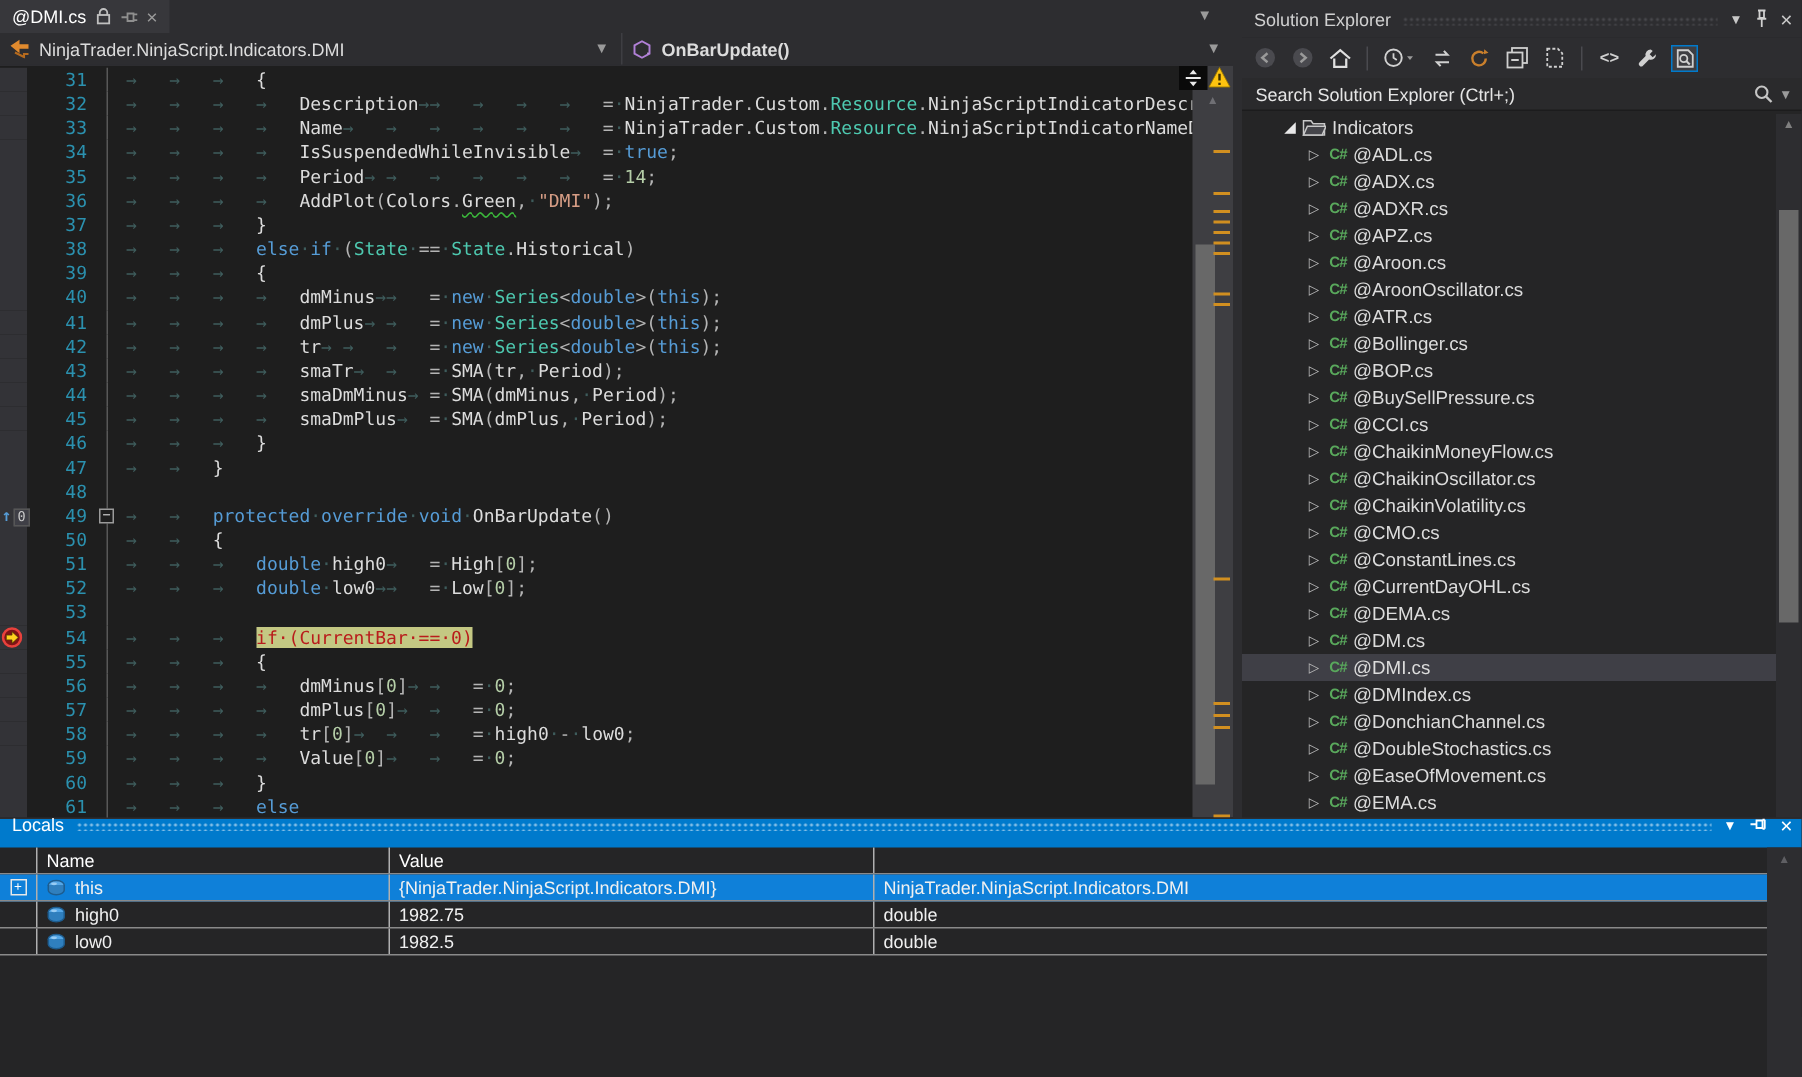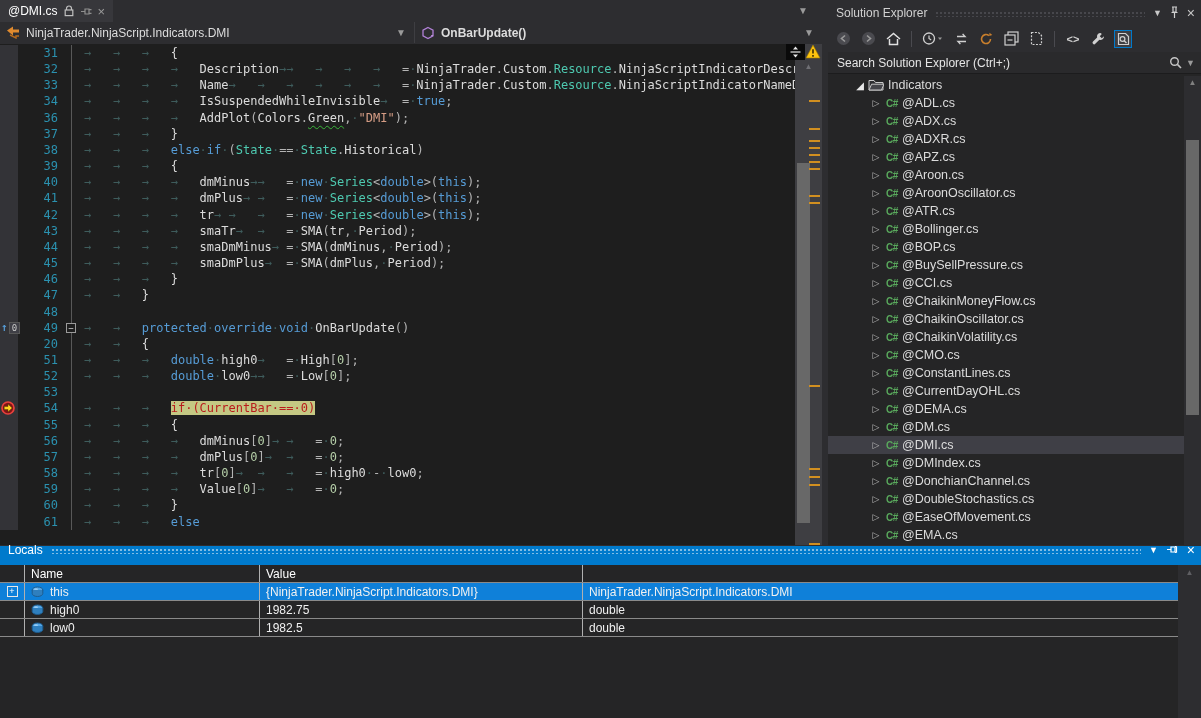--- a/index.html
+++ b/index.html
@@ -139,35 +139,36 @@
       <span>OnBarUpdate()</span>
       <span class="caret">▼</span>
     </div>
   </div>
   <div class="code-area">
     <div class="lines">
         <div class="code-line"><div class="cl-glyph"></div><div class="cl-num">31</div><div class="cl-fold"></div><div class="cl-text"><span class="tk-ws">→   →   →   </span><span class="tk-id">{</span></div></div>
         <div class="code-line"><div class="cl-glyph"></div><div class="cl-num">32</div><div class="cl-fold"></div><div class="cl-text"><span class="tk-ws">→   →   →   →   </span><span class="tk-id">Description</span><span class="tk-ws">→→   →   →   →   </span><span class="tk-op">=</span><span class="tk-ws">·</span><span class="tk-id">NinjaTrader</span><span class="tk-op">.</span><span class="tk-id">Custom</span><span class="tk-op">.</span><span class="tk-ty">Resource</span><span class="tk-op">.</span><span class="tk-id">NinjaScriptIndicatorDescriptionDMI;</span></div></div>
         <div class="code-line"><div class="cl-glyph"></div><div class="cl-num">33</div><div class="cl-fold"></div><div class="cl-text"><span class="tk-ws">→   →   →   →   </span><span class="tk-id">Name</span><span class="tk-ws">→   →   →   →   →   →   </span><span class="tk-op">=</span><span class="tk-ws">·</span><span class="tk-id">NinjaTrader</span><span class="tk-op">.</span><span class="tk-id">Custom</span><span class="tk-op">.</span><span class="tk-ty">Resource</span><span class="tk-op">.</span><span class="tk-id">NinjaScriptIndicatorNameDMI;</span></div></div>
         <div class="code-line"><div class="cl-glyph"></div><div class="cl-num">34</div><div class="cl-fold"></div><div class="cl-text"><span class="tk-ws">→   →   →   →   </span><span class="tk-id">IsSuspendedWhileInvisible</span><span class="tk-ws">→  </span><span class="tk-op">=</span><span class="tk-ws">·</span><span class="tk-k">true</span><span class="tk-op">;</span></div></div>
+        <div class="code-line"><div class="cl-glyph"></div><div class="cl-num">35</div><div class="cl-fold"></div><div class="cl-text"><span class="tk-ws">→   →   →   →   </span><span class="tk-id">Period</span><span class="tk-ws">→ →   →   →   →   →   </span><span class="tk-op">=</span><span class="tk-ws">·</span><span class="tk-num">14</span><span class="tk-op">;</span></div></div>
         <div class="code-line"><div class="cl-glyph"></div><div class="cl-num">36</div><div class="cl-fold"></div><div class="cl-text"><span class="tk-ws">→   →   →   →   </span><span class="tk-id">AddPlot</span><span class="tk-op">(</span><span class="tk-id">Colors</span><span class="tk-op">.</span><span class="tk-sq">Green</span><span class="tk-op">,</span><span class="tk-ws">·</span><span class="tk-str">"DMI"</span><span class="tk-op">);</span></div></div>
         <div class="code-line"><div class="cl-glyph"></div><div class="cl-num">37</div><div class="cl-fold"></div><div class="cl-text"><span class="tk-ws">→   →   →   </span><span class="tk-id">}</span></div></div>
         <div class="code-line"><div class="cl-glyph"></div><div class="cl-num">38</div><div class="cl-fold"></div><div class="cl-text"><span class="tk-ws">→   →   →   </span><span class="tk-k">else</span><span class="tk-ws">·</span><span class="tk-k">if</span><span class="tk-ws">·</span><span class="tk-op">(</span><span class="tk-ty">State</span><span class="tk-ws">·</span><span class="tk-op">==</span><span class="tk-ws">·</span><span class="tk-ty">State</span><span class="tk-op">.</span><span class="tk-id">Historical</span><span class="tk-op">)</span></div></div>
         <div class="code-line"><div class="cl-glyph"></div><div class="cl-num">39</div><div class="cl-fold"></div><div class="cl-text"><span class="tk-ws">→   →   →   </span><span class="tk-id">{</span></div></div>
         <div class="code-line"><div class="cl-glyph"></div><div class="cl-num">40</div><div class="cl-fold"></div><div class="cl-text"><span class="tk-ws">→   →   →   →   </span><span class="tk-id">dmMinus</span><span class="tk-ws">→→   </span><span class="tk-op">=</span><span class="tk-ws">·</span><span class="tk-k">new</span><span class="tk-ws">·</span><span class="tk-ty">Series</span><span class="tk-op">&lt;</span><span class="tk-k">double</span><span class="tk-op">&gt;(</span><span class="tk-k">this</span><span class="tk-op">);</span></div></div>
         <div class="code-line"><div class="cl-glyph"></div><div class="cl-num">41</div><div class="cl-fold"></div><div class="cl-text"><span class="tk-ws">→   →   →   →   </span><span class="tk-id">dmPlus</span><span class="tk-ws">→ →   </span><span class="tk-op">=</span><span class="tk-ws">·</span><span class="tk-k">new</span><span class="tk-ws">·</span><span class="tk-ty">Series</span><span class="tk-op">&lt;</span><span class="tk-k">double</span><span class="tk-op">&gt;(</span><span class="tk-k">this</span><span class="tk-op">);</span></div></div>
         <div class="code-line"><div class="cl-glyph"></div><div class="cl-num">42</div><div class="cl-fold"></div><div class="cl-text"><span class="tk-ws">→   →   →   →   </span><span class="tk-id">tr</span><span class="tk-ws">→ →   →   </span><span class="tk-op">=</span><span class="tk-ws">·</span><span class="tk-k">new</span><span class="tk-ws">·</span><span class="tk-ty">Series</span><span class="tk-op">&lt;</span><span class="tk-k">double</span><span class="tk-op">&gt;(</span><span class="tk-k">this</span><span class="tk-op">);</span></div></div>
         <div class="code-line"><div class="cl-glyph"></div><div class="cl-num">43</div><div class="cl-fold"></div><div class="cl-text"><span class="tk-ws">→   →   →   →   </span><span class="tk-id">smaTr</span><span class="tk-ws">→  →   </span><span class="tk-op">=</span><span class="tk-ws">·</span><span class="tk-id">SMA</span><span class="tk-op">(</span><span class="tk-id">tr</span><span class="tk-op">,</span><span class="tk-ws">·</span><span class="tk-id">Period</span><span class="tk-op">);</span></div></div>
         <div class="code-line"><div class="cl-glyph"></div><div class="cl-num">44</div><div class="cl-fold"></div><div class="cl-text"><span class="tk-ws">→   →   →   →   </span><span class="tk-id">smaDmMinus</span><span class="tk-ws">→ </span><span class="tk-op">=</span><span class="tk-ws">·</span><span class="tk-id">SMA</span><span class="tk-op">(</span><span class="tk-id">dmMinus</span><span class="tk-op">,</span><span class="tk-ws">·</span><span class="tk-id">Period</span><span class="tk-op">);</span></div></div>
         <div class="code-line"><div class="cl-glyph"></div><div class="cl-num">45</div><div class="cl-fold"></div><div class="cl-text"><span class="tk-ws">→   →   →   →   </span><span class="tk-id">smaDmPlus</span><span class="tk-ws">→  </span><span class="tk-op">=</span><span class="tk-ws">·</span><span class="tk-id">SMA</span><span class="tk-op">(</span><span class="tk-id">dmPlus</span><span class="tk-op">,</span><span class="tk-ws">·</span><span class="tk-id">Period</span><span class="tk-op">);</span></div></div>
         <div class="code-line"><div class="cl-glyph"></div><div class="cl-num">46</div><div class="cl-fold"></div><div class="cl-text"><span class="tk-ws">→   →   →   </span><span class="tk-id">}</span></div></div>
         <div class="code-line"><div class="cl-glyph"></div><div class="cl-num">47</div><div class="cl-fold"></div><div class="cl-text"><span class="tk-ws">→   →   </span><span class="tk-id">}</span></div></div>
         <div class="code-line"><div class="cl-glyph"></div><div class="cl-num">48</div><div class="cl-fold"></div><div class="cl-text"></div></div>
         <div class="code-line"><div class="cl-glyph"><span class="ref-glyph"><span class="up">↑</span><span class="num">0</span></span></div><div class="cl-num">49</div><div class="cl-fold"><div class="fold-box">−</div></div><div class="cl-text"><span class="tk-ws">→   →   </span><span class="tk-k">protected</span><span class="tk-ws">·</span><span class="tk-k">override</span><span class="tk-ws">·</span><span class="tk-k">void</span><span class="tk-ws">·</span><span class="tk-id">OnBarUpdate</span><span class="tk-op">()</span></div></div>
-        <div class="code-line"><div class="cl-glyph"></div><div class="cl-num">20</div><div class="cl-fold"></div><div class="cl-text"><span class="tk-ws">→   →   </span><span class="tk-id">{</span></div></div>
+        <div class="code-line"><div class="cl-glyph"></div><div class="cl-num">50</div><div class="cl-fold"></div><div class="cl-text"><span class="tk-ws">→   →   </span><span class="tk-id">{</span></div></div>
         <div class="code-line"><div class="cl-glyph"></div><div class="cl-num">51</div><div class="cl-fold"></div><div class="cl-text"><span class="tk-ws">→   →   →   </span><span class="tk-k">double</span><span class="tk-ws">·</span><span class="tk-id">high0</span><span class="tk-ws">→   </span><span class="tk-op">=</span><span class="tk-ws">·</span><span class="tk-id">High</span><span class="tk-op">[</span><span class="tk-num">0</span><span class="tk-op">];</span></div></div>
         <div class="code-line"><div class="cl-glyph"></div><div class="cl-num">52</div><div class="cl-fold"></div><div class="cl-text"><span class="tk-ws">→   →   →   </span><span class="tk-k">double</span><span class="tk-ws">·</span><span class="tk-id">low0</span><span class="tk-ws">→→   </span><span class="tk-op">=</span><span class="tk-ws">·</span><span class="tk-id">Low</span><span class="tk-op">[</span><span class="tk-num">0</span><span class="tk-op">];</span></div></div>
         <div class="code-line"><div class="cl-glyph"></div><div class="cl-num">53</div><div class="cl-fold"></div><div class="cl-text"></div></div>
         <div class="code-line"><div class="cl-glyph"><span class="bp-glyph"><svg width="14" height="14" viewBox="0 0 14 14">
                 <circle cx="7" cy="7" r="6" fill="#7e1416" stroke="#e8413c" stroke-width="1.7"></circle>
                 <path d="M3.2 5.4h3.8V3.1L11.2 7 7 10.9V8.6H3.2z" fill="#ffd21f" stroke="#4d3e00" stroke-width="0.5"></path>
               </svg></span></div><div class="cl-num">54</div><div class="cl-fold"></div><div class="cl-text"><span class="tk-ws">→   →   →   </span><span class="tk-hl">if·(CurrentBar·==·0)</span></div></div>
         <div class="code-line"><div class="cl-glyph"></div><div class="cl-num">55</div><div class="cl-fold"></div><div class="cl-text"><span class="tk-ws">→   →   →   </span><span class="tk-id">{</span></div></div>
         <div class="code-line"><div class="cl-glyph"></div><div class="cl-num">56</div><div class="cl-fold"></div><div class="cl-text"><span class="tk-ws">→   →   →   →   </span><span class="tk-id">dmMinus</span><span class="tk-op">[</span><span class="tk-num">0</span><span class="tk-op">]</span><span class="tk-ws">→ →   </span><span class="tk-op">=</span><span class="tk-ws">·</span><span class="tk-num">0</span><span class="tk-op">;</span></div></div>
         <div class="code-line"><div class="cl-glyph"></div><div class="cl-num">57</div><div class="cl-fold"></div><div class="cl-text"><span class="tk-ws">→   →   →   →   </span><span class="tk-id">dmPlus</span><span class="tk-op">[</span><span class="tk-num">0</span><span class="tk-op">]</span><span class="tk-ws">→  →   </span><span class="tk-op">=</span><span class="tk-ws">·</span><span class="tk-num">0</span><span class="tk-op">;</span></div></div>

